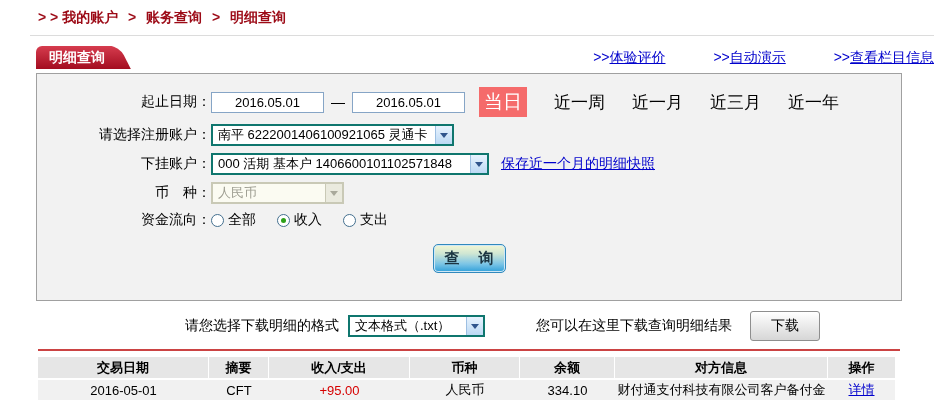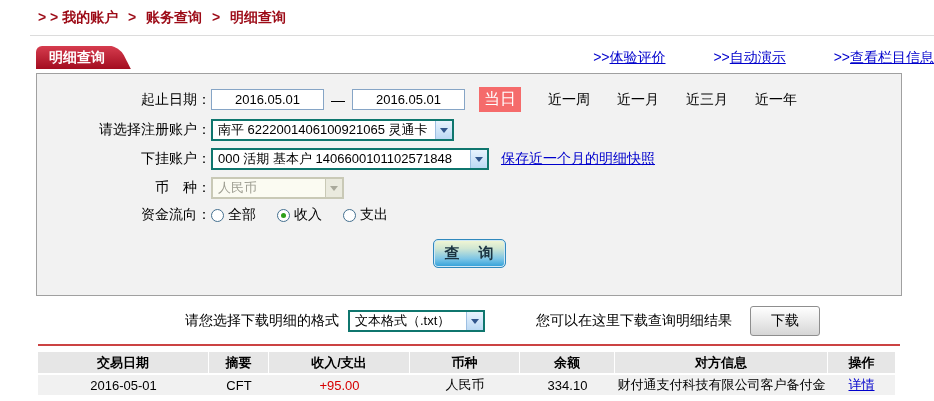--- a/index.html
+++ b/index.html
@@ -28,22 +28,22 @@
   .toplinks a { color:#0000cc; text-decoration:underline; cursor:pointer; }
 
   
   .panel { margin:4px 32px 0 36px; border:1px solid #a0a0a0; background:#f2f2f2; padding:13px 0 27px; }
   .frow { display:flex; align-items:center; margin-bottom:7px; }
   .flabel { width:174px; text-align:right; font-size:14px; flex-shrink:0; }
 
   .dinput { width:113px; height:21px; border:1px solid #86a5c6; background:#fff;
     text-align:center; font-size:13px; font-family:inherit; padding:0; }
   .dash { margin:0 7px; font-size:14px; }
-  .badge-today { margin-left:14px; background:#f56b6b; color:#fff; padding:2px 5px; font-size:16px; cursor:pointer; }
-  .rlink { margin-left:27px; font-size:14px; color:#000; text-decoration:none; cursor:pointer; }
+  .badge-today { margin-left:14px; background:#f56b6b; color:#fff; padding:2px 5px; font-size:19px; cursor:pointer; }
+  .rlink { margin-left:27px; font-size:17px; color:#000; text-decoration:none; cursor:pointer; }
 
   .xpsel { display:inline-flex; align-items:center; height:22px; background:#fff;
     border:2px solid #0f766e; font-size:13px; padding-left:5px; cursor:pointer; }
   .xpsel .txt { white-space:nowrap; overflow:hidden; margin-right:4px; }
   .xpsel .btn { width:17px; height:100%; margin-left:auto; flex-shrink:0;
     background:linear-gradient(180deg,#e8f3fe 0%,#bcd9f4 100%); border-left:1px solid #9dbfe2;
     display:flex; align-items:center; justify-content:center; }
   .caret { width:0; height:0; border-left:4px solid transparent; border-right:4px solid transparent;
     border-top:5px solid #30558c; }
   .w-register { width:243px; } .w-sub { width:278px; } .w-currency { width:133px; } .w-format { width:137px; }

